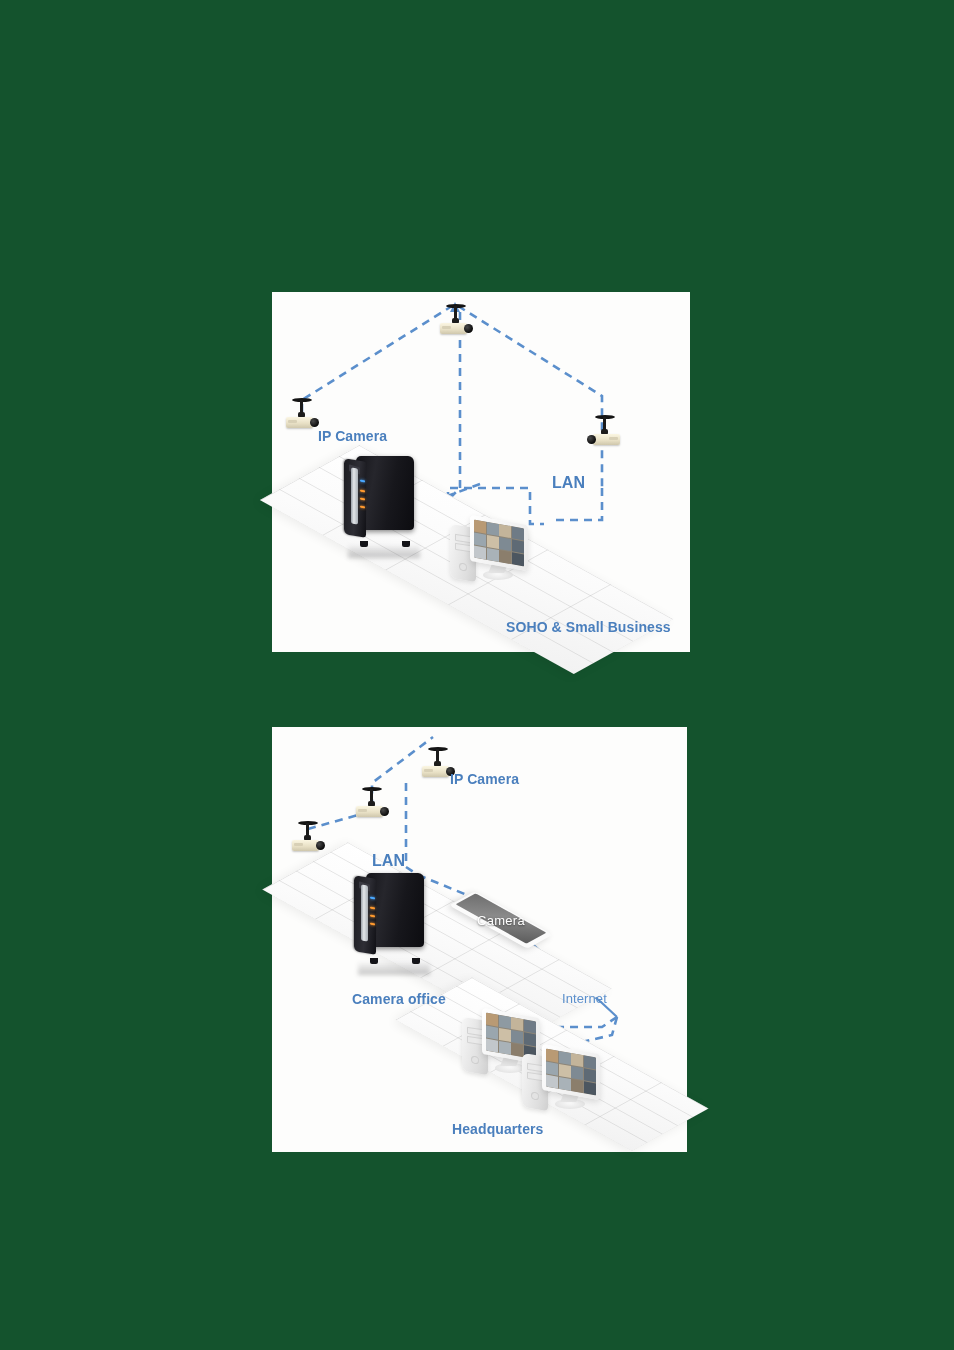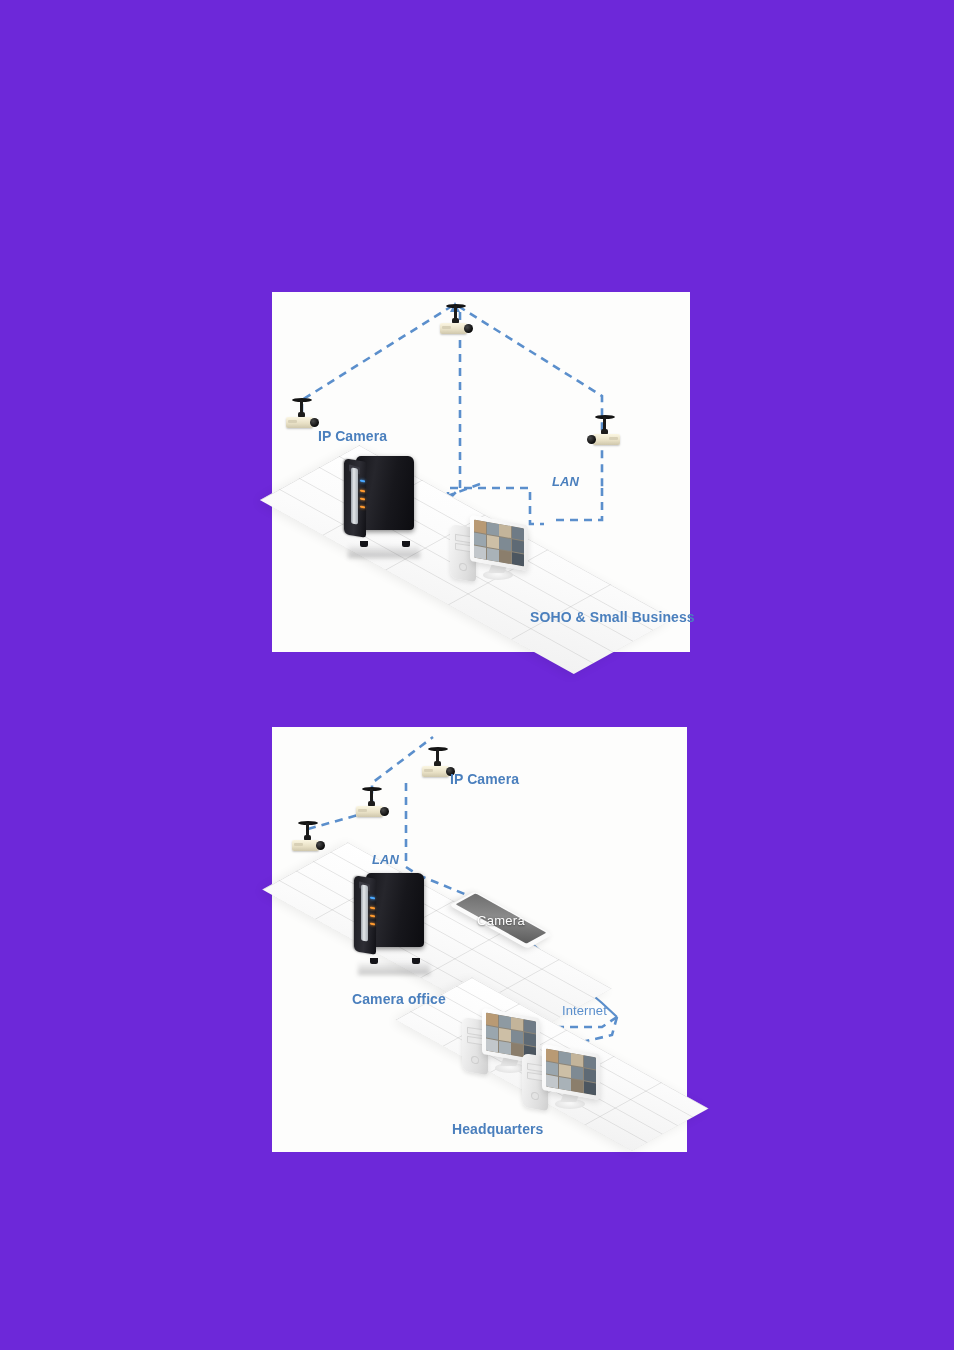--- a/index.html
+++ b/index.html
@@ -8,45 +8,45 @@
     background: #ffffff;
   }
   body {
     width: 954px;
     height: 1350px;
     position: relative;
     font-family: "Liberation Sans", sans-serif;
     overflow: hidden;
   }
 
-  .page { position: absolute; inset: 0; background: #6d28d9; }
+  .page { position: absolute; inset: 0; background: #14532d; }
 
   
   .diagram {
     position: absolute;
     background: #fdfdfc;
   }
   #diagram-soho   { left: 272px; top: 292px;  width: 418px; height: 360px; }
   #diagram-branch { left: 272px; top: 727px;  width: 415px; height: 425px; }
 
   .layer { position: absolute; inset: 0; }
   svg.layer { overflow: visible; }
 
   
   .label {
     position: absolute;
     color: #4a7fbd;
     font-weight: bold;
     white-space: nowrap;
     letter-spacing: .1px;
   }
-  .label.lan      { font-size: 13px; font-style: italic; }
+  .label.lan      { font-size: 16px; }
   .label.camera   { font-size: 14px; }
   .label.site     { font-size: 14px; }
-  .label.internet { font-size: 13px; font-weight: normal; color: #5b8fcc; margin-top: 12px; }
+  .label.internet { font-size: 13px; font-weight: normal; color: #5b8fcc; }
 
   
   .floor { position: absolute; }
   .floor .plate {
     position: absolute; inset: 0;
     background: linear-gradient(150deg,#ffffff 0%,#fbfbfb 45%,#f2f2f2 100%);
     transform: rotate(45deg) skew(-16deg,-16deg) scaleY(.56);
     box-shadow: 0 6px 14px rgba(0,0,0,.07);
   }
   .floor .plate::before {
@@ -253,21 +253,21 @@
           <i style="background:#c2c7cb"></i>
             <i style="background:#a9b2b8"></i>
             <i style="background:#8b7e6c"></i>
             <i style="background:#4c5660"></i>
         </div>
       </div>
     </div>
 
     <div class="label camera" style="left:46px; top:136px;">IP Camera</div>
     <div class="label lan" style="left:280px; top:182px;">LAN</div>
-    <div class="label site" style="left:234px; top:317px;margin-left:24px;">SOHO &amp; Small Business</div>
+    <div class="label site" style="left:234px; top:327px;">SOHO &amp; Small Business</div>
   </div>
 
   <div class="diagram" id="diagram-branch">
 
     <svg class="layer" width="415" height="425">
       <g stroke="#5b8fcc" stroke-width="2.6" fill="none" stroke-dasharray="8 6">
         <path d="M36,102 L100,84 L100,56 L161,10"></path>
         <path d="M134,56 L134,140 L146,148"></path>
         <path d="M146,148 L200,170"></path>
         <path d="M150,180 L196,198"></path>

